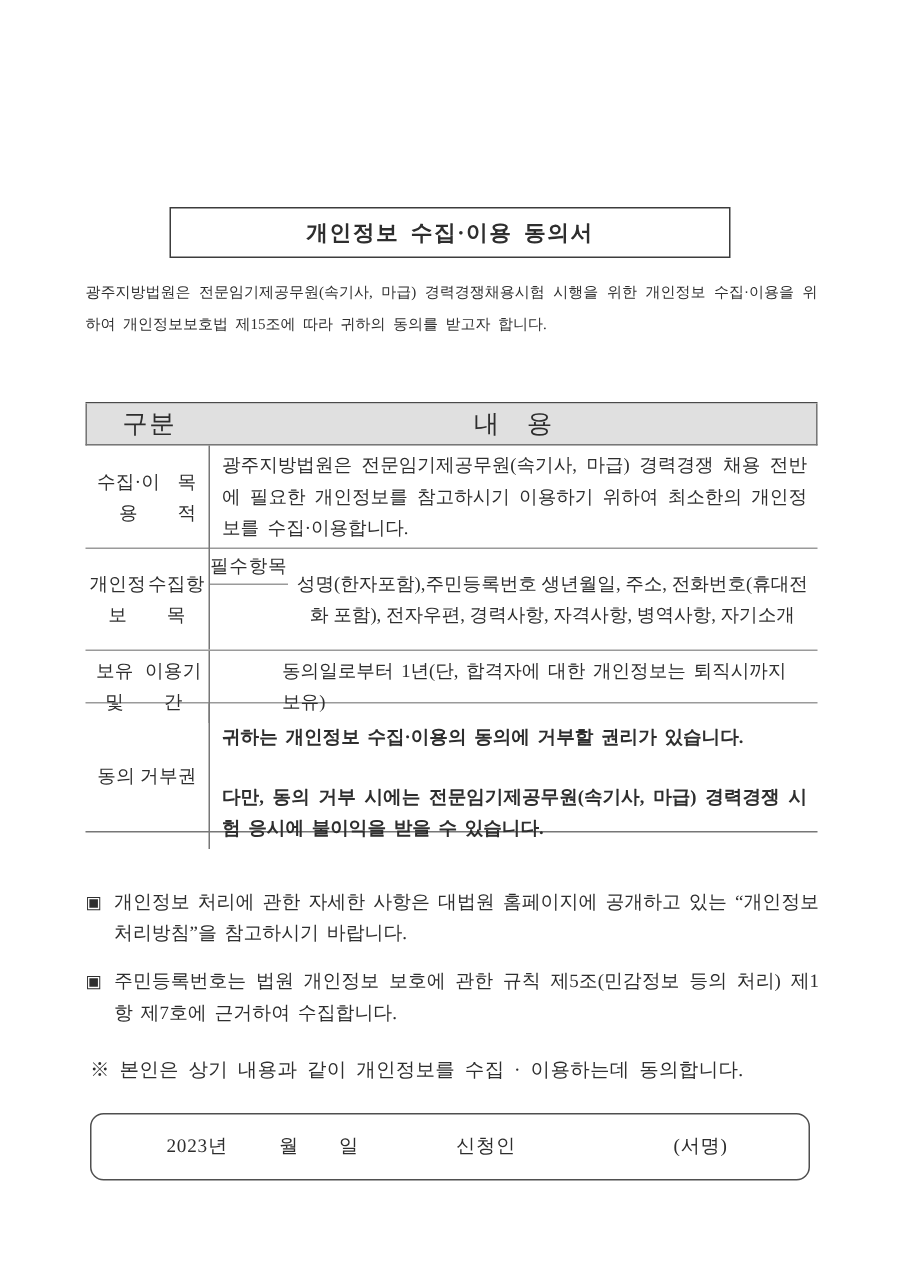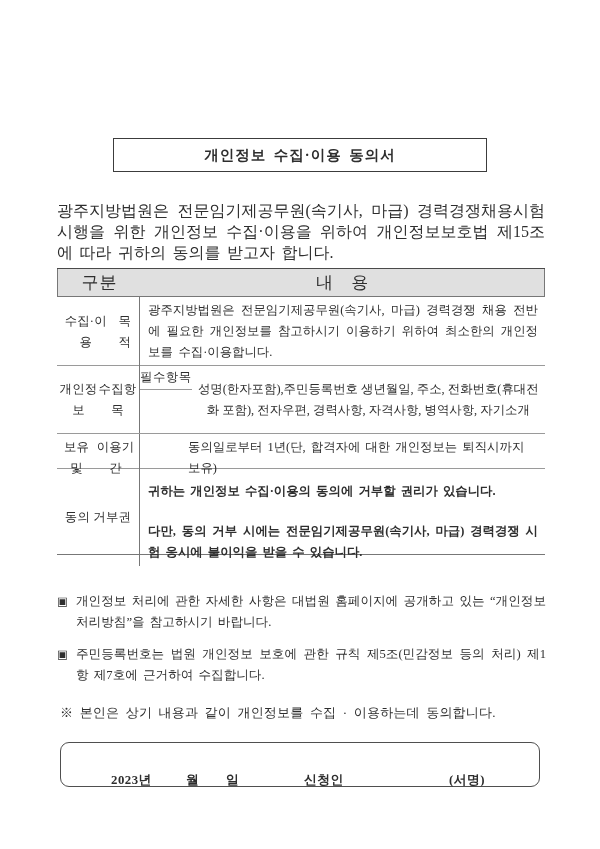--- a/index.html
+++ b/index.html
@@ -25,22 +25,22 @@
     position:absolute;left:113px;top:138px;width:374px;height:34px;
     border:1px solid #3c3c3c;
     display:flex;align-items:center;justify-content:center;
   }
   .title-box .title{
     font-size:14.5px;font-weight:bold;letter-spacing:1px;word-spacing:3px;
   }
 
   
   .intro{
-    position:absolute;left:57px;top:200px;width:488px;
-    font-size:16px;line-height:21px;text-align:justify;
+    position:absolute;left:57px;top:185px;width:488px;
+    font-size:10px;line-height:21px;text-align:justify;
     word-spacing:2.5px;
   }
 
   
   .tbl{
     position:absolute;left:57px;top:268px;width:488px;
     border-top:1.6px solid var(--border_dark);
     border-bottom:1.3px solid var(--border_mid);
     font-size:12.4px;line-height:21px;
   }
@@ -92,22 +92,22 @@
     position:absolute;left:60px;top:704px;width:500px;
     font-size:13px;letter-spacing:0.2px;word-spacing:3px;
   }
 
   
   .sig-box{
     position:absolute;left:60px;top:742px;width:480px;height:45px;
     border:1.4px solid #4f4f4f;border-radius:9px;
   }
   .sig-box span{
-    position:absolute;top:16px;height:100%;display:flex;align-items:center;
-    font-size:12.8px;font-weight:bold;letter-spacing:0.5px;
+    position:absolute;top:0;height:100%;display:flex;align-items:center;
+    font-size:12.8px;font-weight:normal;letter-spacing:0.5px;
   }
   .sig-year{left:50px;}
   .sig-month{left:125px;}
   .sig-day{left:165px;}
   .sig-applicant{left:243px;}
   .sig-sign{left:388px;}
 </style>
 </head>
 <body>
 

